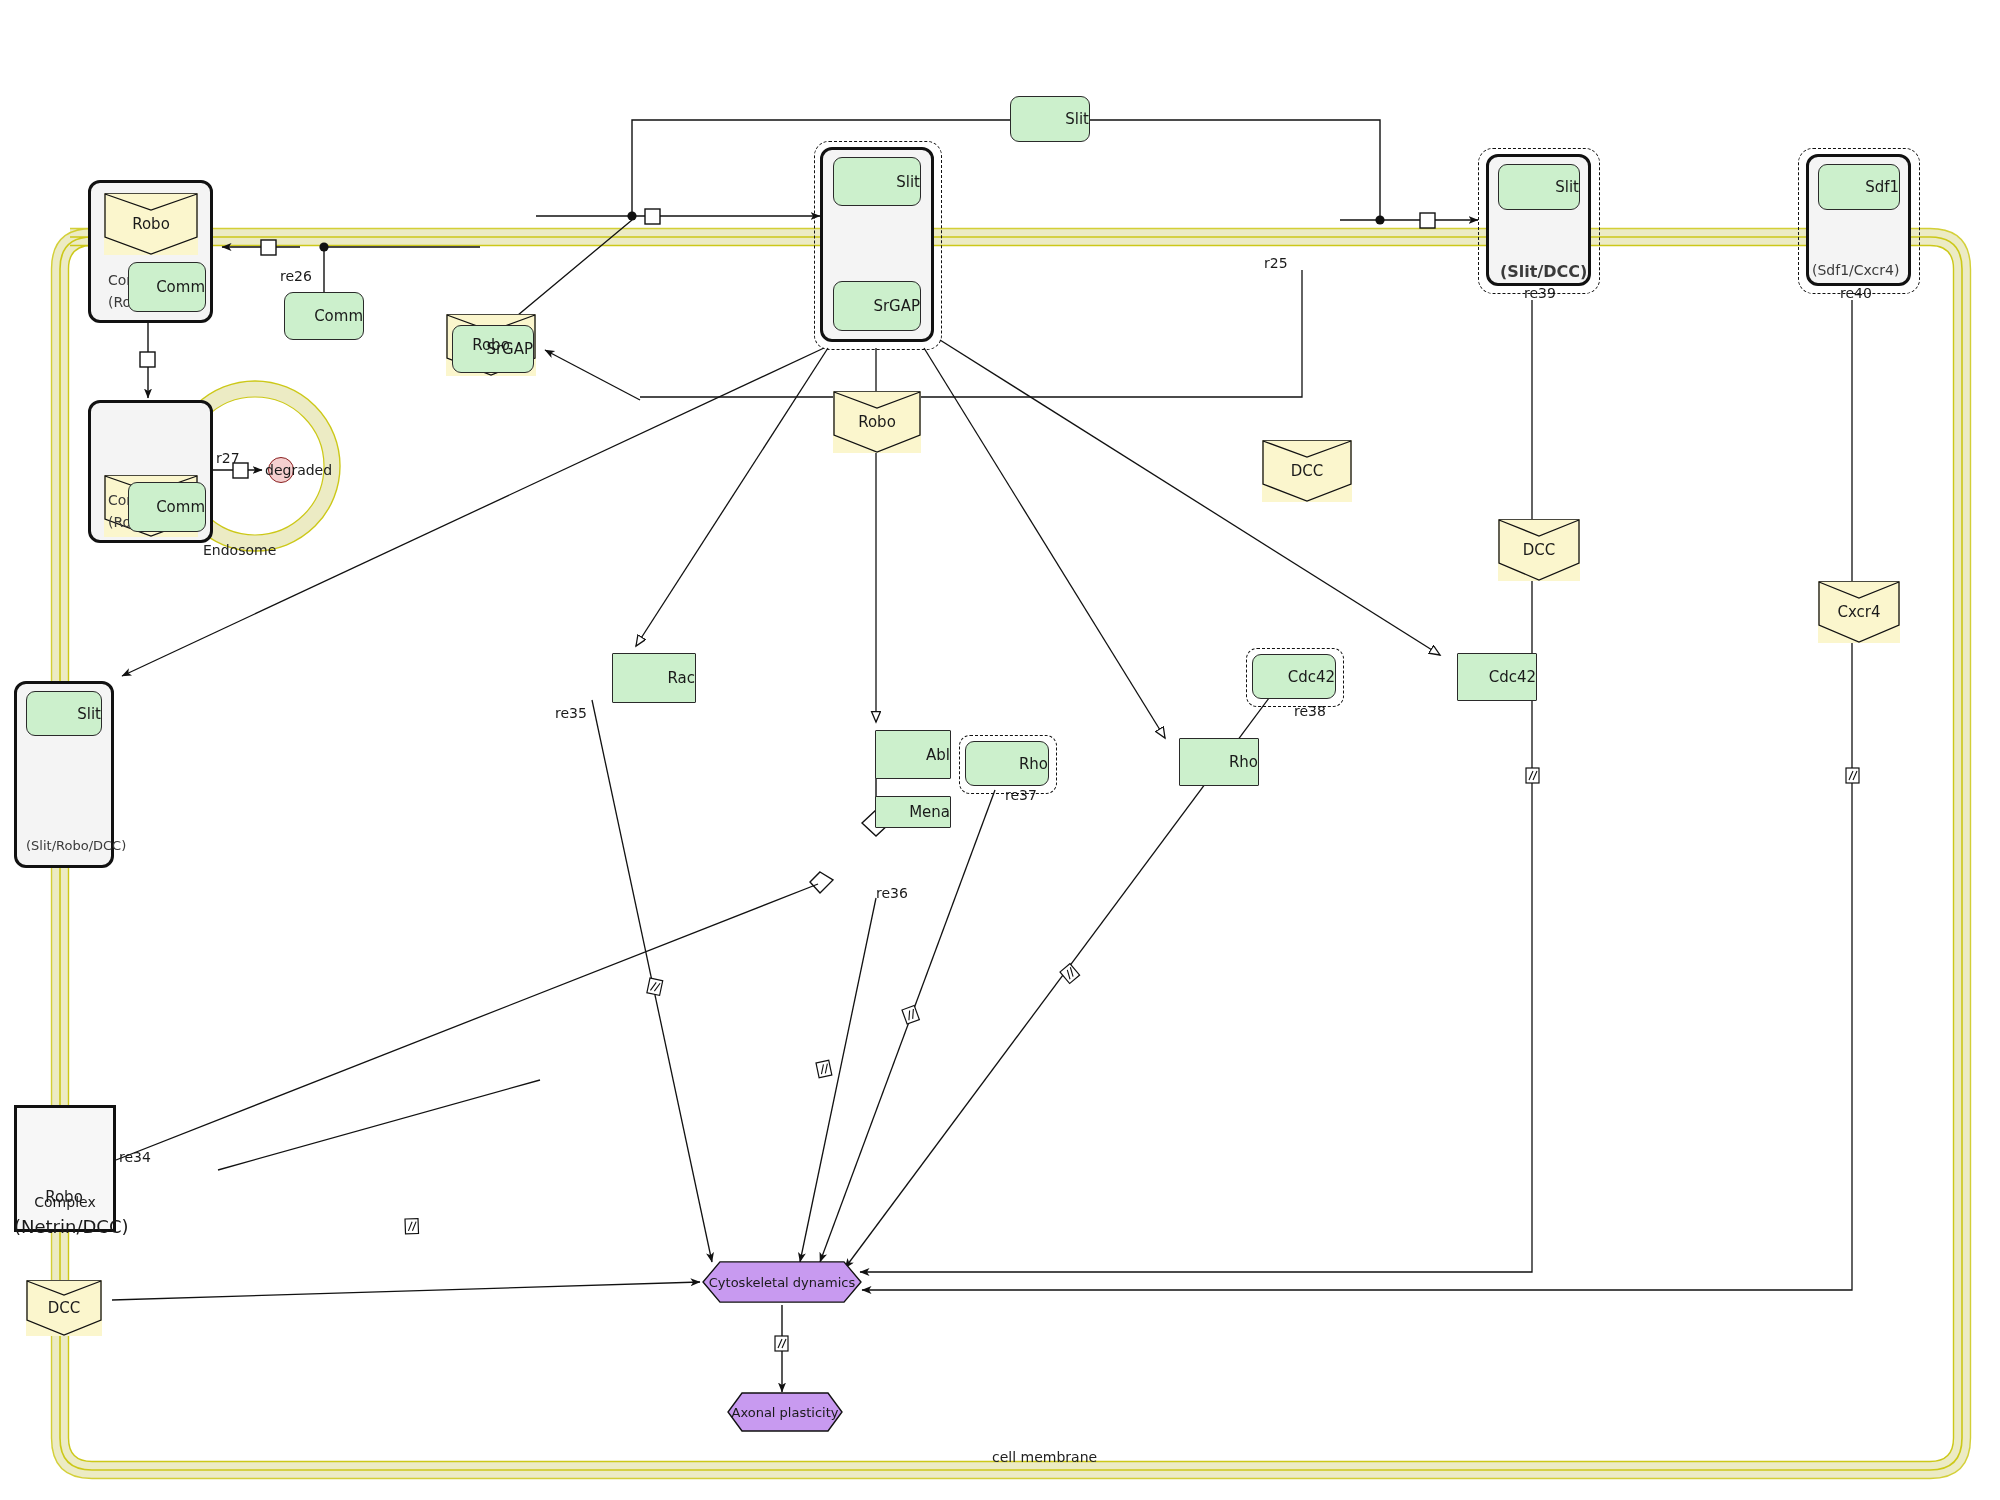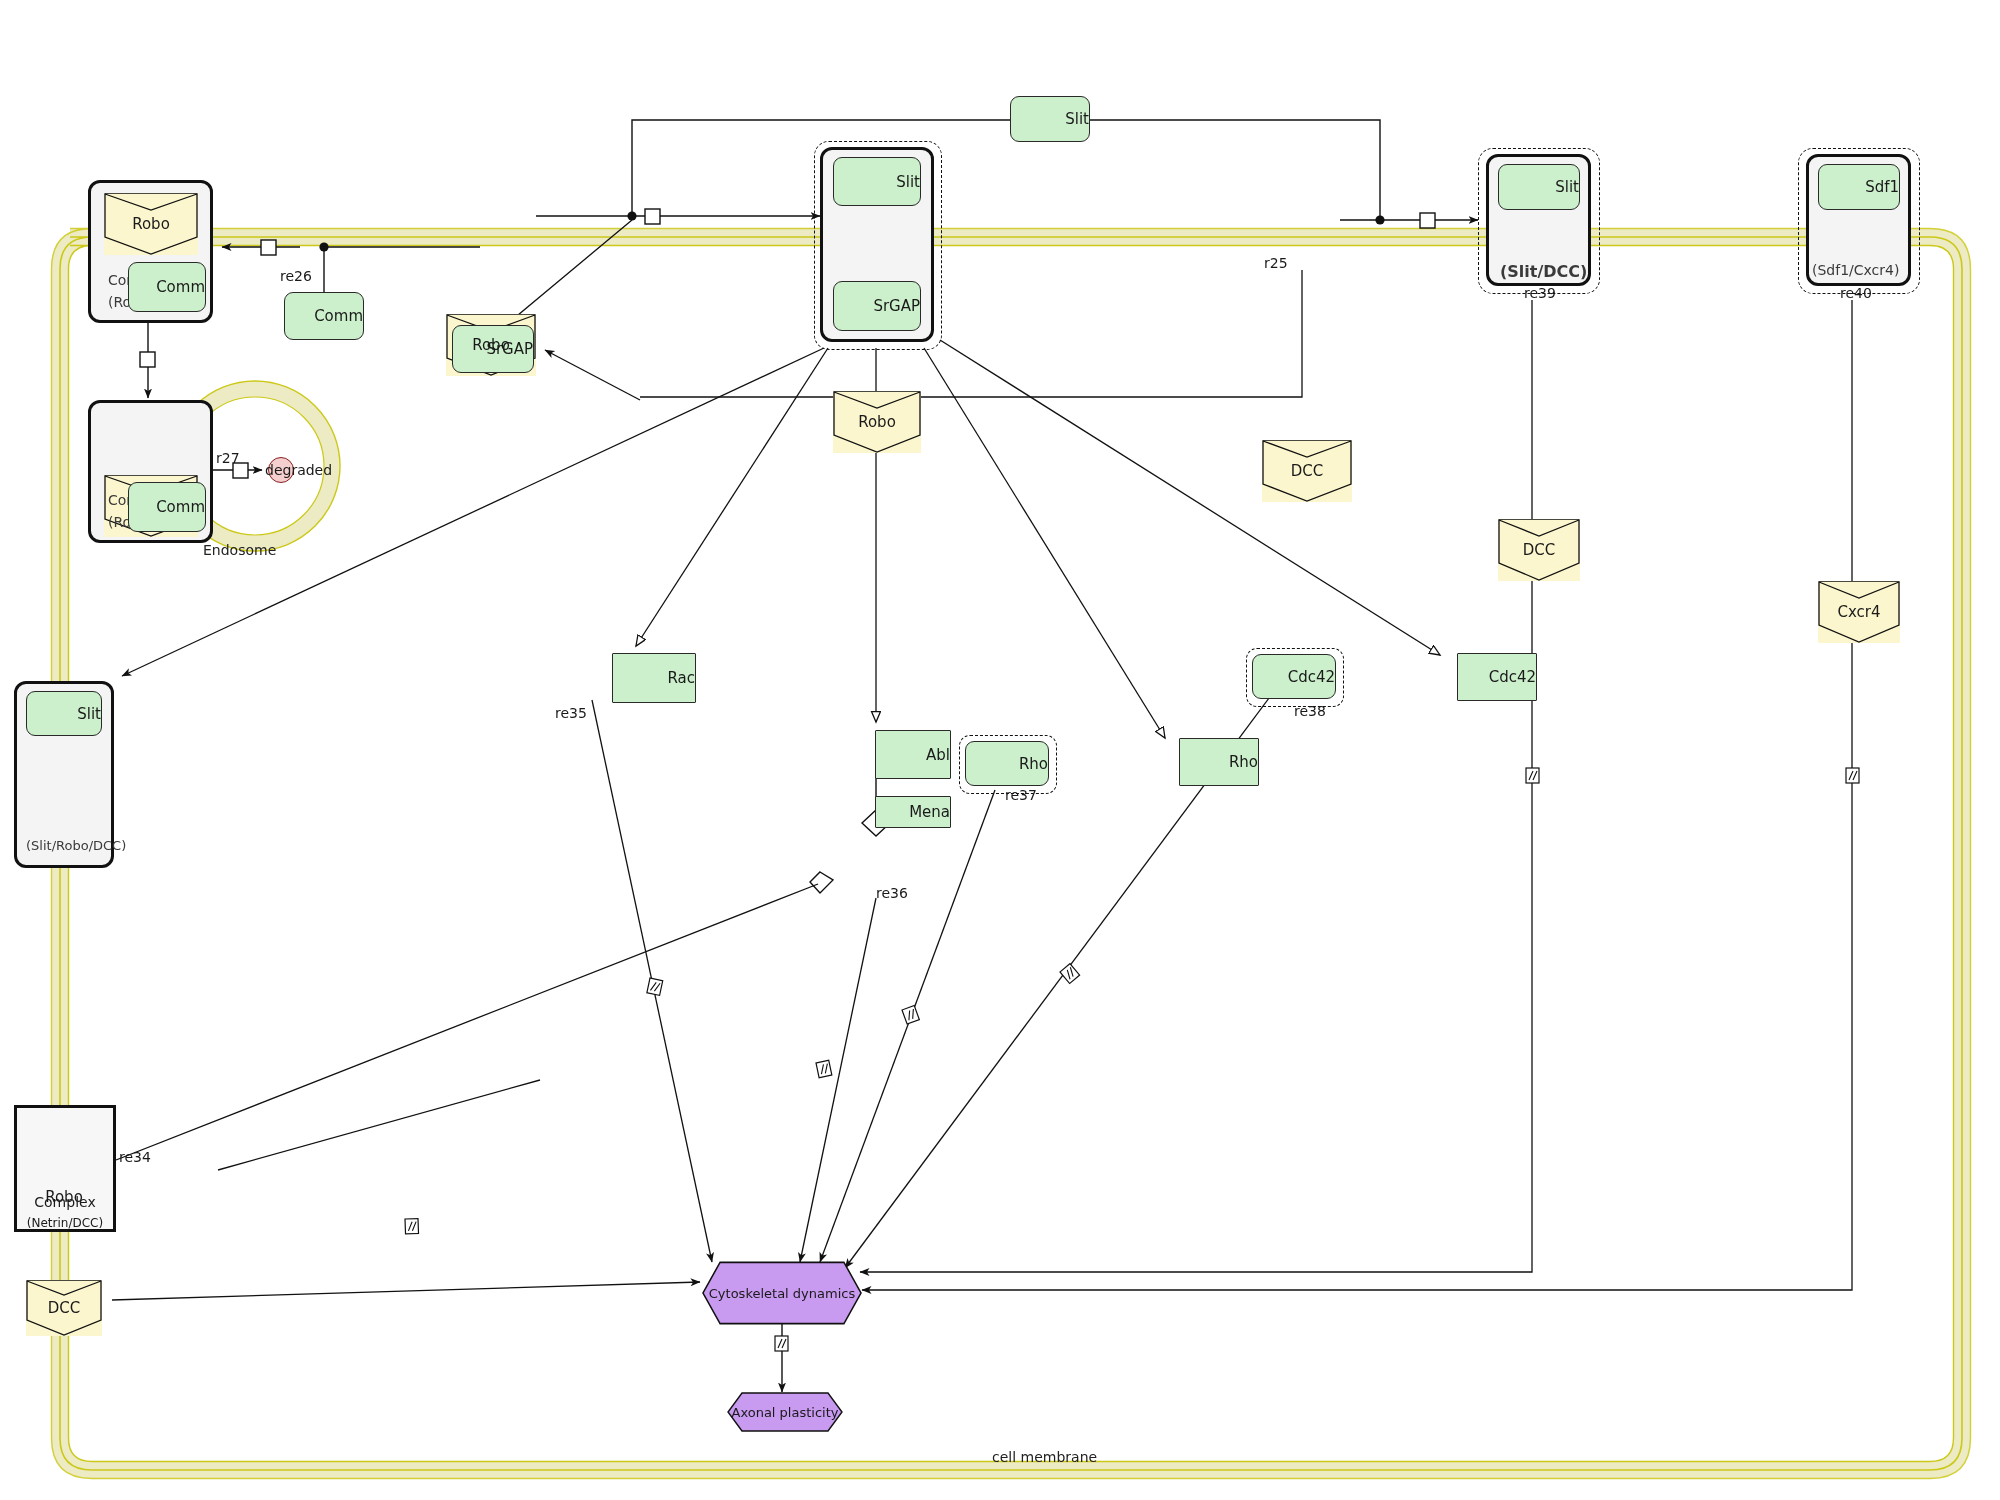--- a/index.html
+++ b/index.html
@@ -485,24 +485,24 @@
   </div>
   <div class="edge-label" style="left:1294px; top:703px;">re38</div>
 
   <div class="node macro square" style="left:1420px; top:653px; width:80px; height:48px;">
     <span>Cdc42</span>
   </div>
 
   <div class="node plainbox" style="left:14px; top:1105px; width:102px; height:127px;">
   </div>
   <div class="label-center" style="left:14px; width:102px; top:1194px; font-size:14px;">Complex</div>
-  <div class="label-center" style="left:14px; width:102px; top:1216px; font-size:12px;">(Netrin/DCC)</div>
+  <div class="label-center" style="left:14px; width:102px; top:1216px; font-size:18px;">(Netrin/DCC)</div>
   <div class="edge-label" style="left:119px; top:1149px;">re34</div>
 
-  <div class="phenotype" style="left:702px; top:1261px; width:160px; height:64px;text-align:right;">
+  <div class="phenotype" style="left:702px; top:1261px; width:160px; height:42px;text-align:right;">
     <svg class="psvg" viewBox="0 0 160 46" preserveAspectRatio="none">
       <path d="M18,1 L142,1 L159,23 L142,45 L18,45 L1,23 Z" fill="#c89af0" stroke="#111" stroke-width="1.4"></path>
     </svg>
     <span class="ptext" style="font-size:13px;">Cytoskeletal dynamics</span>
   </div>
 
   <div class="phenotype" style="left:727px; top:1392px; width:116px; height:40px;">
     <svg class="psvg" viewBox="0 0 116 40" preserveAspectRatio="none">
       <path d="M15,1 L101,1 L115,20 L101,39 L15,39 L1,20 Z" fill="#c89af0" stroke="#111" stroke-width="1.4"></path>
     </svg>

